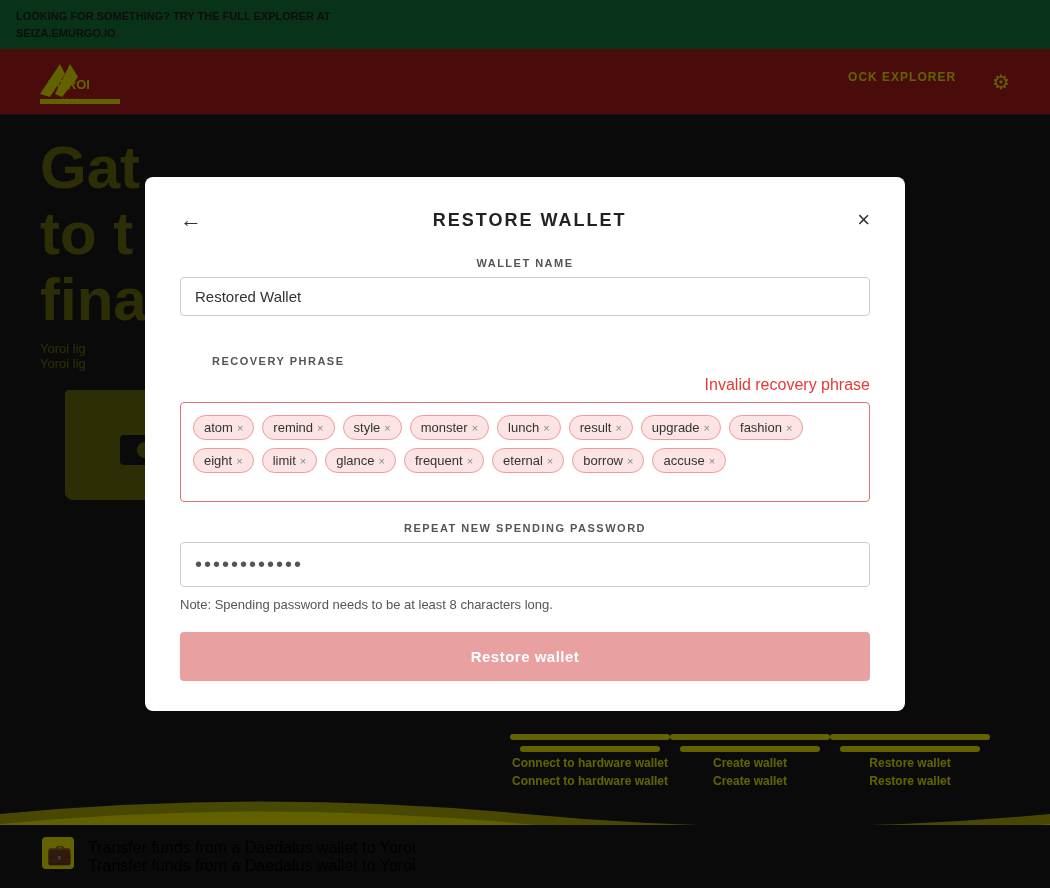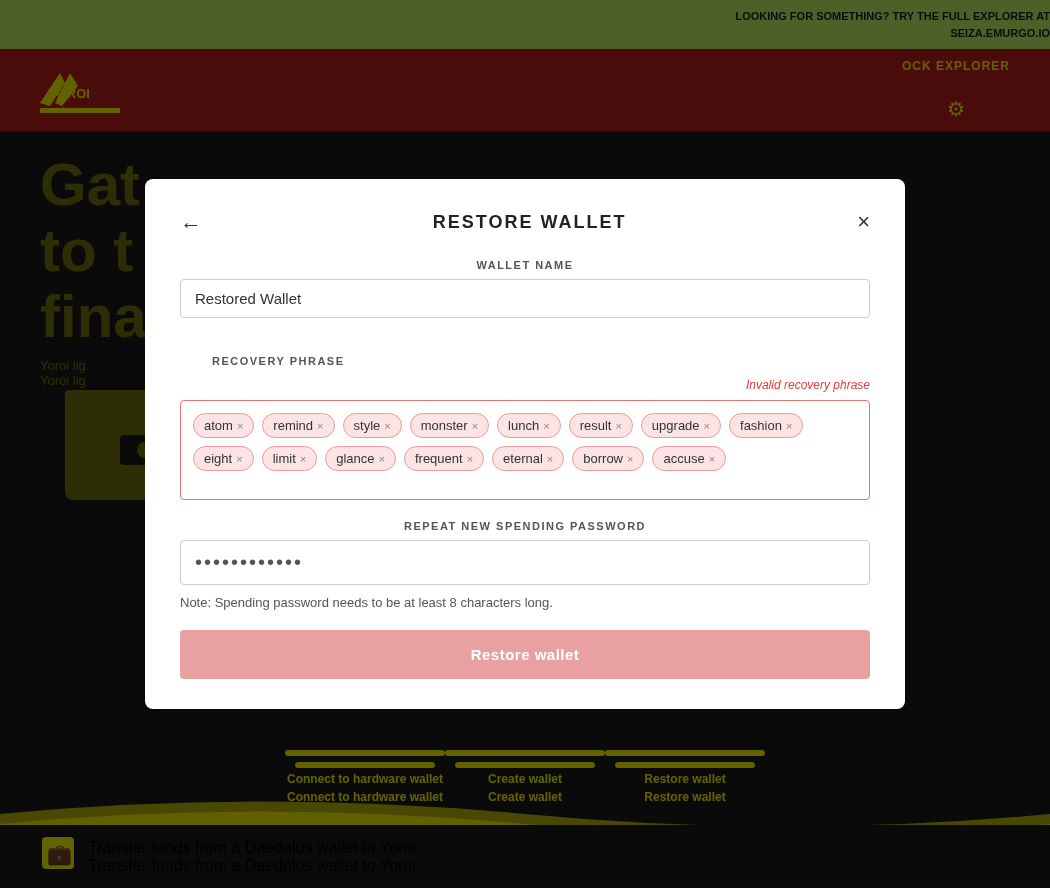--- a/index.html
+++ b/index.html
@@ -16,24 +16,24 @@
     .bg-page {
       position: absolute;
       top: 0; left: 0;
       width: 100%; height: 100%;
       background: #1a1a1a;
       overflow: hidden;
     }
 
     
     .top-banner {
-      background: #bef264;
+      background: #15803d;
       width: 100%;
-      padding: 8px 0;
-      text-align: right;
+      padding: 8px 16px;
+      text-align: left;
       font-size: 11px;
       color: #222;
       font-weight: 600;
       line-height: 1.5;
     }
 
     
     .header {
       background: #b91c1c;
       display: flex;
@@ -42,23 +42,22 @@
       padding: 10px 40px;
       border-bottom: 1px solid #333;
     }
     .logo-area {
       display: flex;
       flex-direction: column;
       align-items: center;
     }
     .header-right {
       display: flex;
-      align-items: center;
-      gap: 24px;
-      flex-direction: column;
+      align-items: flex-start;
+      gap: 36px;
     }
     .nav-link {
       color: #f5f500;
       font-size: 12px;
       font-weight: 600;
       letter-spacing: 1px;
       text-decoration: none;
       cursor: pointer;
     }
     .filter-icon-btn {
@@ -184,23 +183,22 @@
     .recovery-section {
       margin-bottom: 20px;
     }
     .recovery-header {
       display: flex;
       justify-content: space-between;
       align-items: center;
       margin-bottom: 8px;
     }
     .recovery-error {
-      font-size: 12px;
+      font-size: 16px;
       color: #e53935;
-      font-style: italic;
       margin-top: 40px;
     }
     .recovery-input-box {
       border: 1px solid #e57373;
       border-radius: 4px;
       padding: 12px;
       min-height: 100px;
       display: flex;
       flex-wrap: wrap;
       gap: 8px;
@@ -327,21 +325,21 @@
 
   <div style="position:absolute; left:60px; top:380px; opacity:0.4;">
     <svg width="120" height="140" viewBox="0 0 120 140">
       <rect x="5" y="20" width="110" height="100" rx="8" fill="#f5f500"></rect>
       <rect x="5" y="10" width="110" height="25" rx="4" fill="#f5f500"></rect>
       <rect x="60" y="55" width="50" height="30" rx="4" fill="#1a1a1a"></rect>
       <circle cx="85" cy="70" r="8" fill="#f5f500"></circle>
     </svg>
   </div>
 
-  <div style="position:absolute; bottom:84px; left:0; right:0; display:flex; justify-content:center; padding:0 60px;">
+  <div style="position:absolute; bottom:100px; left:0; right:0; display:flex; justify-content:flex-end; padding:0 60px;">
     <div class="card-item">
       <div class="card-stripe"></div>
       <div class="card-stripe" style="width:140px;margin-top:2px;"></div>
       <div class="card-label">Connect to hardware wallet</div>
       <div class="card-label">Connect to hardware wallet</div>
     </div>
     <div class="card-item">
       <div class="card-stripe"></div>
       <div class="card-stripe" style="width:140px;margin-top:2px;"></div>
       <div class="card-label">Create wallet</div>

